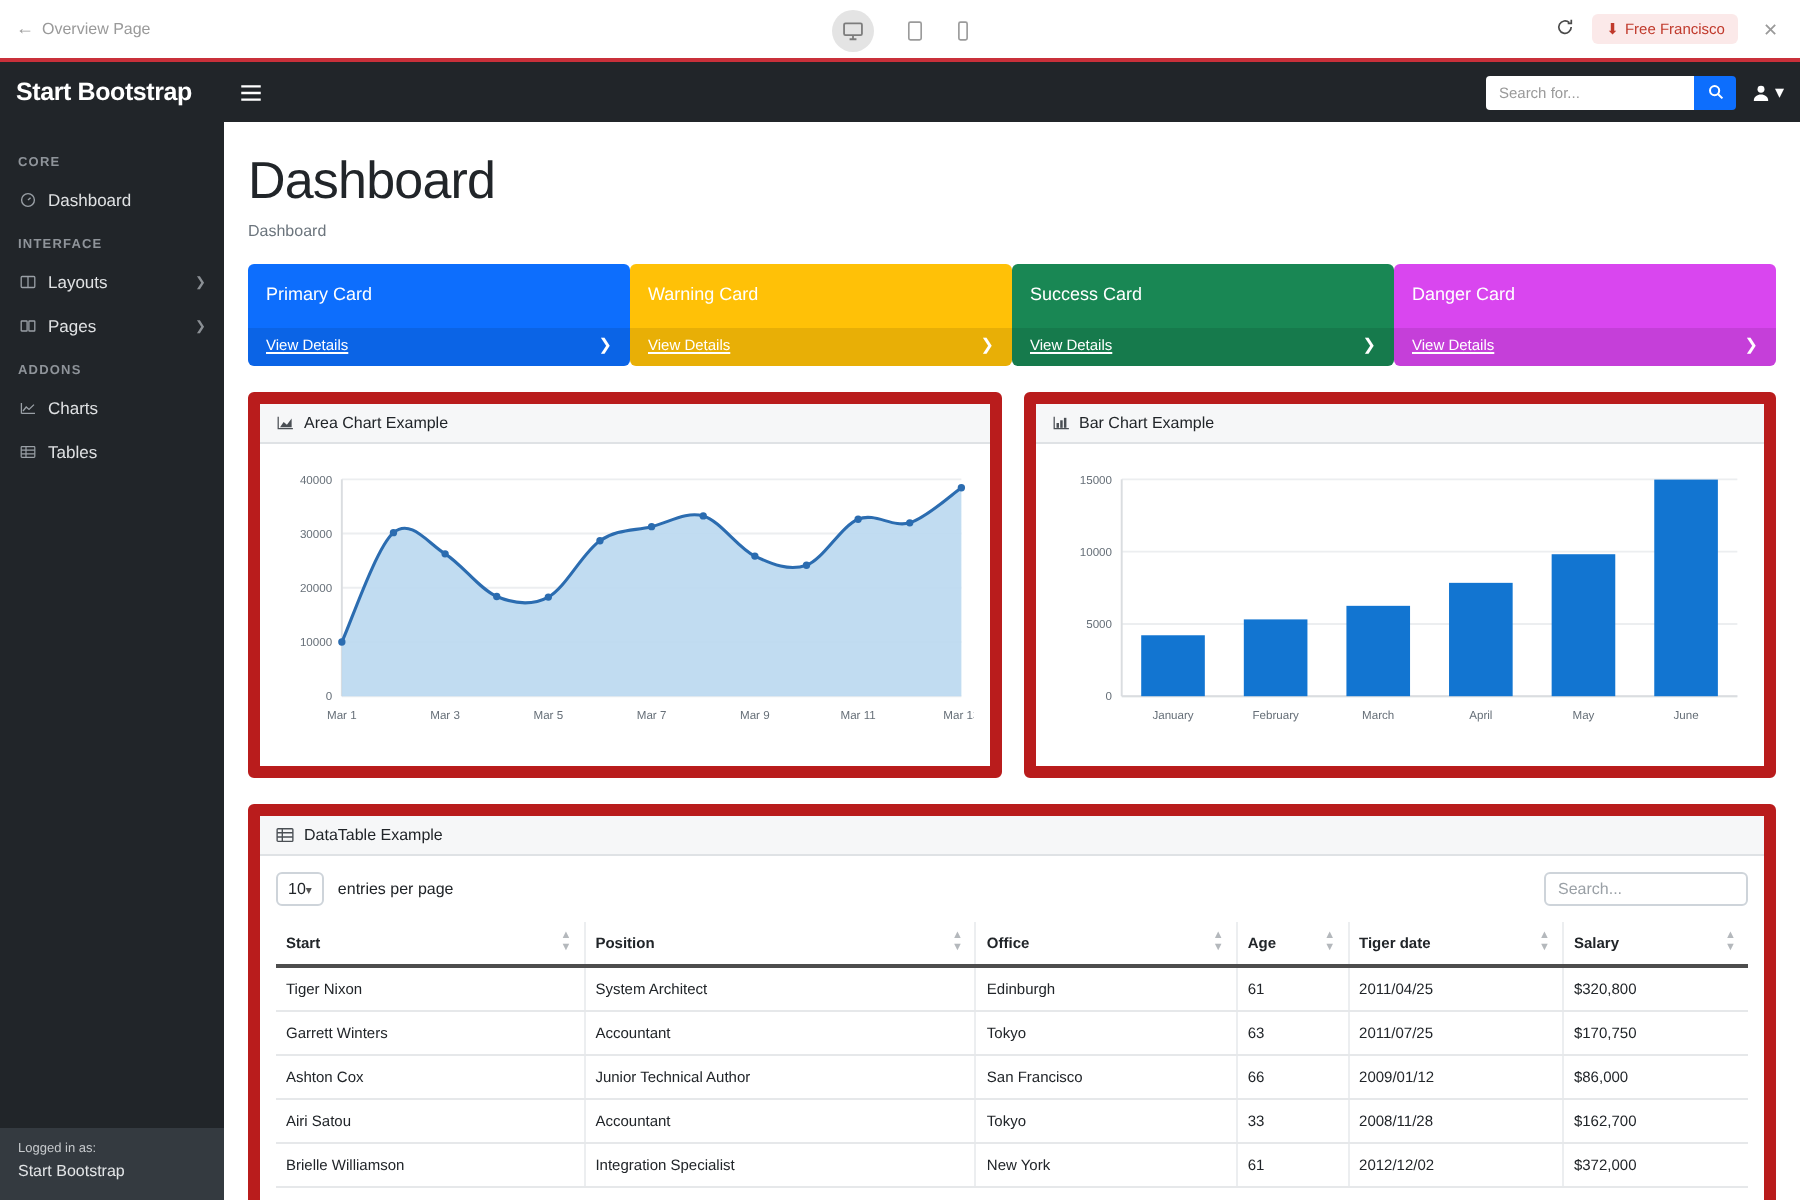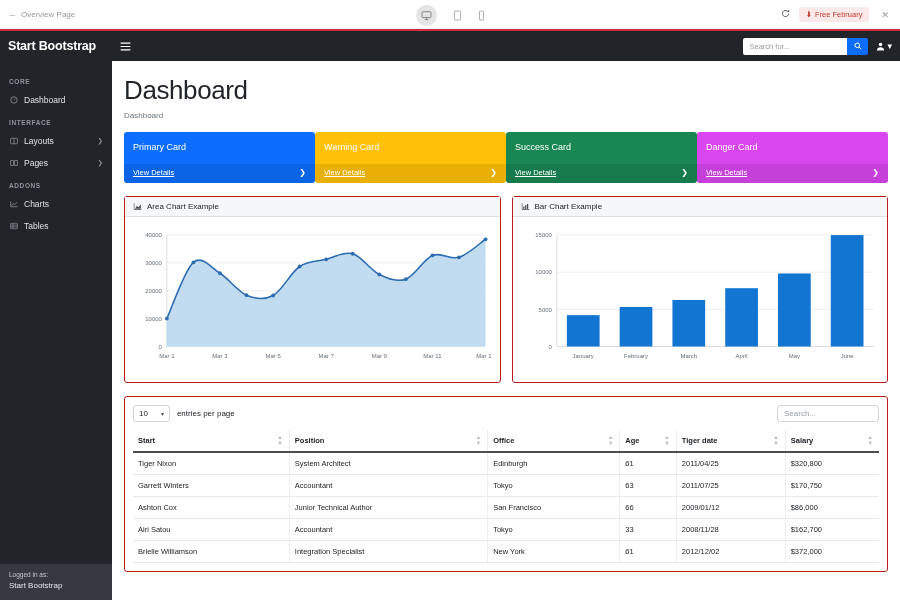--- a/index.html
+++ b/index.html
@@ -107,21 +107,21 @@
     padding: 4px 9px 6px 9px; font-size: 7.5px;
   }
   .card-stat .foot .lnk { color: #fff; text-decoration: underline; }
   .card-stat .foot .arr { font-size: 8px; }
   .c-primary { background: #0d6efd; } .c-primary .foot { background: rgba(0,0,0,0.09); }
   .c-warning { background: #ffc107; } .c-warning .foot { background: rgba(0,0,0,0.09); }
   .c-success { background: #198754; } .c-success .foot { background: rgba(0,0,0,0.09); }
   .c-danger  { background: #d946ef; } .c-danger  .foot { background: rgba(0,0,0,0.09); }
 
   
-  .panel { border: 1px solid #b91c1c; border-radius: 3px; background: #fff; }
+  .panel { border: 6px solid #b91c1c; border-radius: 3px; background: #fff; }
   .panel-head {
     background: #f6f7f8; border-bottom: 1px solid #dfe2e5;
     padding: 5px 8px; font-size: 8px; color: #212529;
     display: flex; align-items: center; gap: 5px;
   }
   .panel-head .ic { color: #4a4f54; display: flex; align-items: center; }
   .panel-body { padding: 8px; }
   .chart-row { display: flex; gap: 11px; margin-bottom: 13px; }
   .chart-row > .panel { flex: 1; min-width: 0; }
 
@@ -129,21 +129,21 @@
   .chart-svg { display: block; width: 100%; }
   .axis-lbl { font-family: "Liberation Sans", sans-serif; font-size: 6px; fill: #666f78; }
   .grid-line { stroke: #eceef0; stroke-width: 1; }
   .axis-line { stroke: #dadde0; stroke-width: 1; }
 
   
   .dt-top { display: flex; align-items: center; justify-content: space-between; margin-bottom: 8px; }
   .dt-len { display: flex; align-items: center; gap: 7px; font-size: 8px; color: #212529; }
   .dt-select {
     border: 1px solid #ced4da; border-radius: 3px; font-size: 8px; color: #212529;
-    padding: 3px 5px; display: flex; align-items: center; gap: 13px; background: #fff;
+    padding: 3px 5px; display: flex; align-items: center; gap: 0; background: #fff;
   }
   .dt-select .cd { font-size: 6px; color: #555; }
   .dt-search {
     border: 1px solid #ced4da; border-radius: 3px; width: 102px; height: 17px;
     font-size: 8px; padding: 0 6px; outline: none; color: #212529;
     font-family: "Liberation Sans", sans-serif;
   }
   .dt-search::placeholder { color: #9aa0a6; }
   table.dt { width: 100%; border-collapse: collapse; font-size: 7.5px; }
   table.dt th {
@@ -192,21 +192,21 @@
 
   <div class="tb-right">
     <span class="refresh-ico">
       <svg width="9" height="9" viewBox="0 0 16 16" fill="none" stroke="#4a4a4a" stroke-width="1.5">
         <path d="M13.5 8a5.5 5.5 0 1 1-1.7-3.9"></path>
         <path d="M13.6 1.6v3.2h-3.2"></path>
       </svg>
     </span>
     <span class="free-dl">
       <span>⬇</span>
-      <span>Free February</span>
+      <span>Free Francisco</span>
     </span>
     <span class="close-x">✕</span>
   </div>
 </div>
 
 <div class="navbar">
   <div class="brand">Start Bootstrap</div>
   <div class="hamburger">
     <svg width="11" height="9" viewBox="0 0 14 11" stroke="#ffffff" stroke-width="1.5">
       <path d="M0.8 1.3h12.4M0.8 5.5h12.4M0.8 9.7h12.4"></path>
@@ -418,20 +418,29 @@
             <rect x="258.07" y="48.66986666666668" width="32.86" height="73.33013333333332" fill="#1275d1"></rect>
             <text x="274.5" y="134" text-anchor="middle" class="axis-lbl">May</text>
             <rect x="311.07" y="10.119466666666668" width="32.86" height="111.88053333333333" fill="#1275d1"></rect>
             <text x="327.5" y="134" text-anchor="middle" class="axis-lbl">June</text>
           </svg>
       </div>
     </div>
   </div>
 
   <div class="panel">
+    <div class="panel-head">
+      <span class="ic">
+        <svg width="9" height="9" viewBox="0 0 16 16" fill="none" stroke="#4a4f54" stroke-width="1.2">
+          <rect x="1" y="2.4" width="14" height="11.2" rx="0.8"></rect>
+          <path d="M1 6h14M1 9.8h14M5.6 2.4v11.2"></path>
+        </svg>
+      </span>
+      <span>DataTable Example</span>
+    </div>
     <div class="panel-body">
       <div class="dt-top">
         <div class="dt-len">
           <div class="dt-select">
             <span>10</span>
             <span class="cd">▾</span>
           </div>
           <span>entries per page</span>
         </div>
         <input class="dt-search" type="text" placeholder="Search..." style="">

